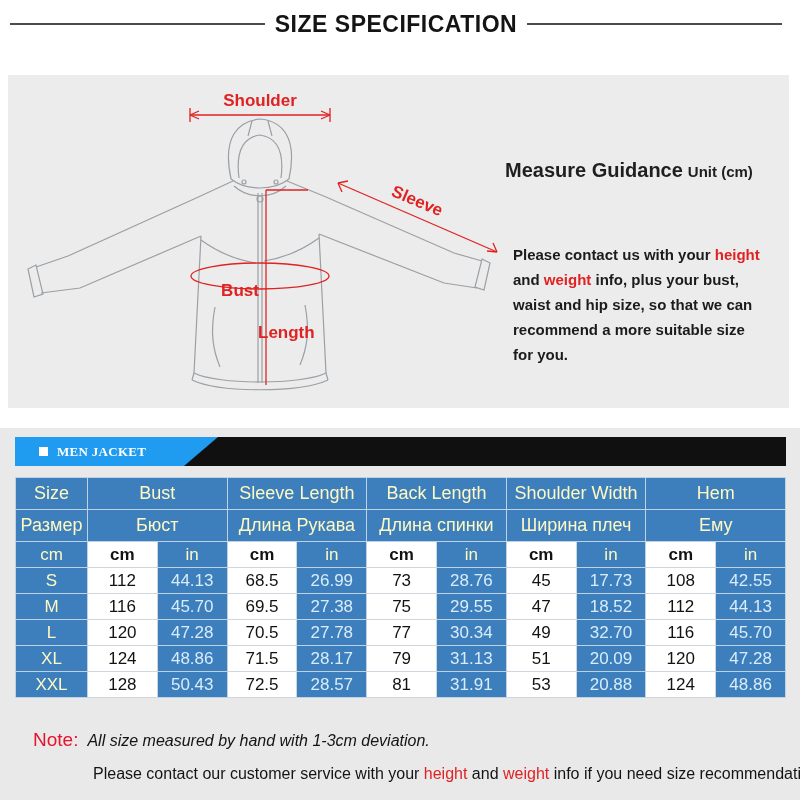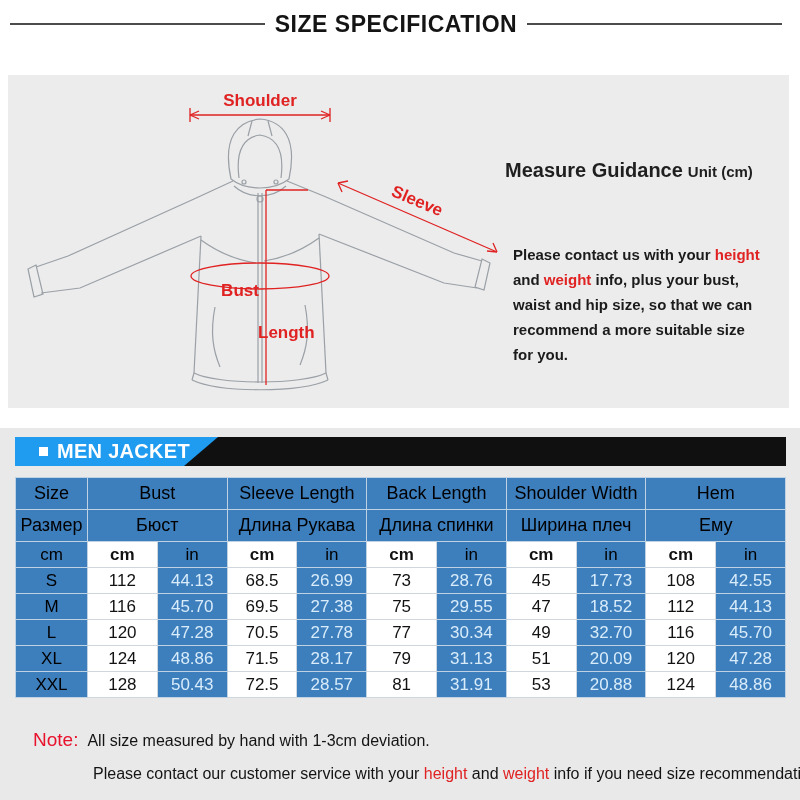--- a/index.html
+++ b/index.html
@@ -24,38 +24,38 @@
   .red { color:#e02222; }
 
   
   .panel-bottom { position:absolute; left:0; top:428px; width:800px; height:372px; background:#e9e9e9; }
 
   .band { position:absolute; left:15px; top:9px; width:771px; height:29px; background:#101010; }
   .band-blue { position:absolute; left:0; top:0; height:29px; width:203px; background:#1f9bf0;
                clip-path:polygon(0 0,100% 0,calc(100% - 34px) 100%,0 100%);
                display:flex; align-items:center; padding-left:24px; gap:9px; }
   .bullet { width:9px; height:9px; background:#fff; flex:0 0 auto; }
-  .band-label { color:#fff; font-weight:bold; font-size:20px; letter-spacing:.3px; white-space:nowrap; }
+  .band-label { color:#fff; font-weight:bold; font-size:13px; letter-spacing:.3px; white-space:nowrap;font-family:Liberation Serif, serif; }
 
   
   .size-table { position:absolute; left:15px; top:49px; width:771px;
                 border-collapse:collapse; table-layout:fixed; text-align:center;
                 font-size:17px; }
   .size-table td { border:1px solid #bed2e4; height:26px; padding:0;
                    white-space:nowrap; overflow:hidden; }
   .size-table tr.hrow td { height:32px; font-size:18px; }
-  .size-table td.b  { background:#3d7ebd; color:#000000; }
+  .size-table td.b  { background:#3d7ebd; color:#fef9c3; }
   .size-table td.w  { background:#ffffff; color:#121212; border-color:#cfd6dd; }
   .size-table td.bl { background:#3d7ebd; color:#d8ecfa; }
   .size-table tr.urow td.w { font-weight:bold; }
 
   
   .note { position:absolute; left:33px; top:301px; display:flex; align-items:baseline; gap:9px; }
   .note-label { color:#e8122d; font-size:19px; }
-  .note-text  { color:#141414; font-size:16px; }
+  .note-text  { color:#141414; font-size:16px;font-style:italic; }
   .note2 { position:absolute; left:93px; top:337px; font-size:16px; color:#141414; white-space:nowrap; }
 
   svg text { font-family:"Liberation Sans", sans-serif; }
 </style>
 </head>
 <body>
 
 <div class="page">
 
   <div class="title-row">

